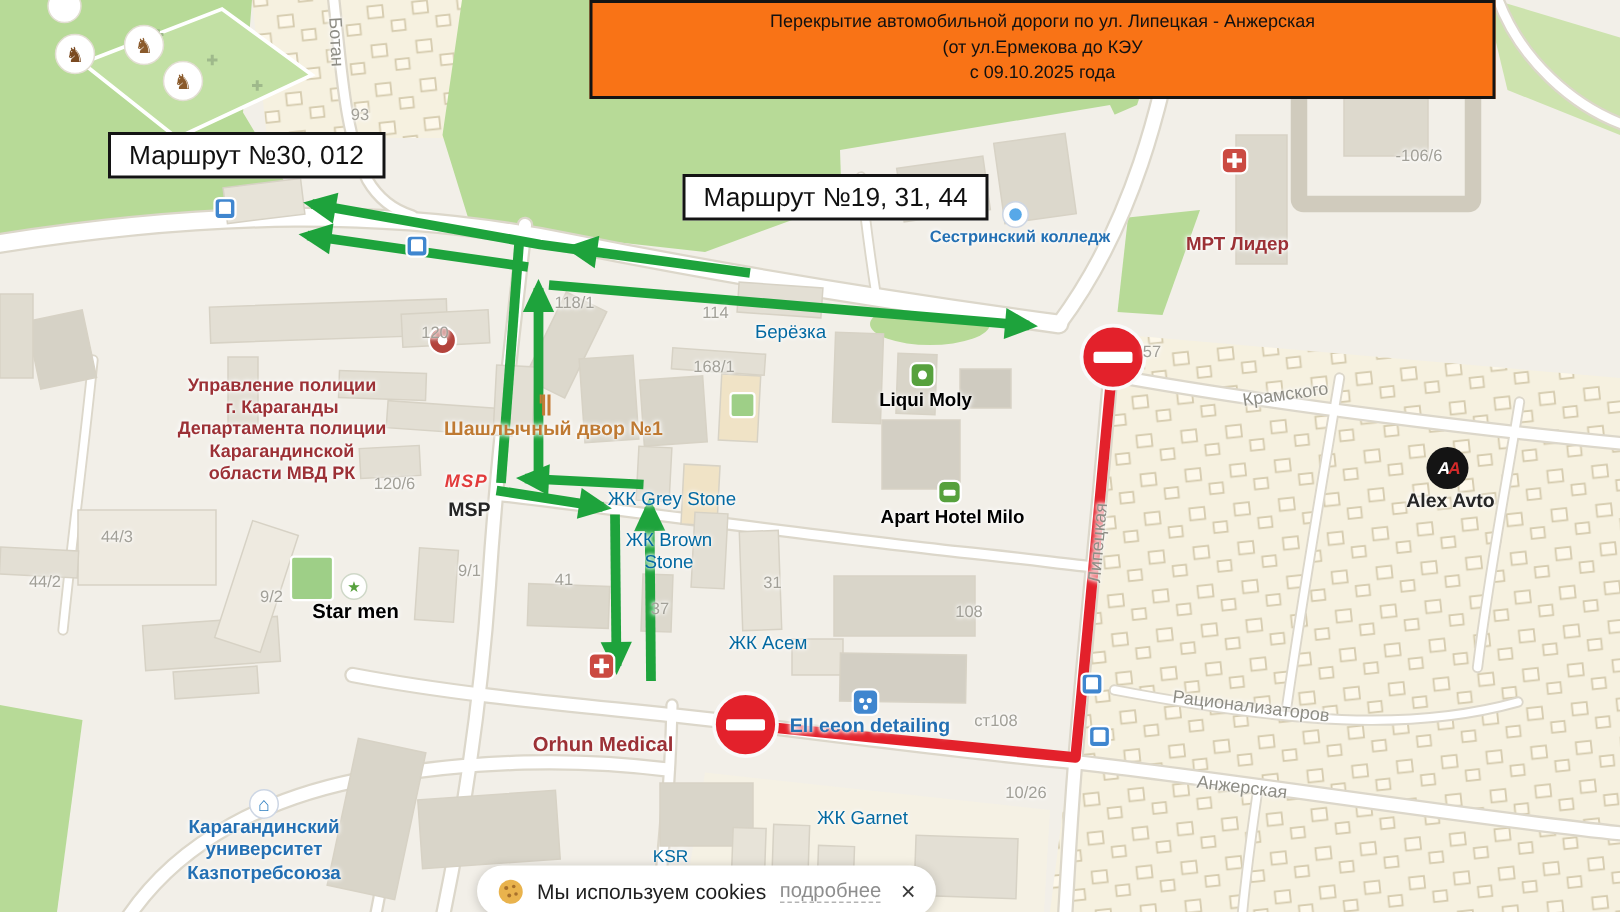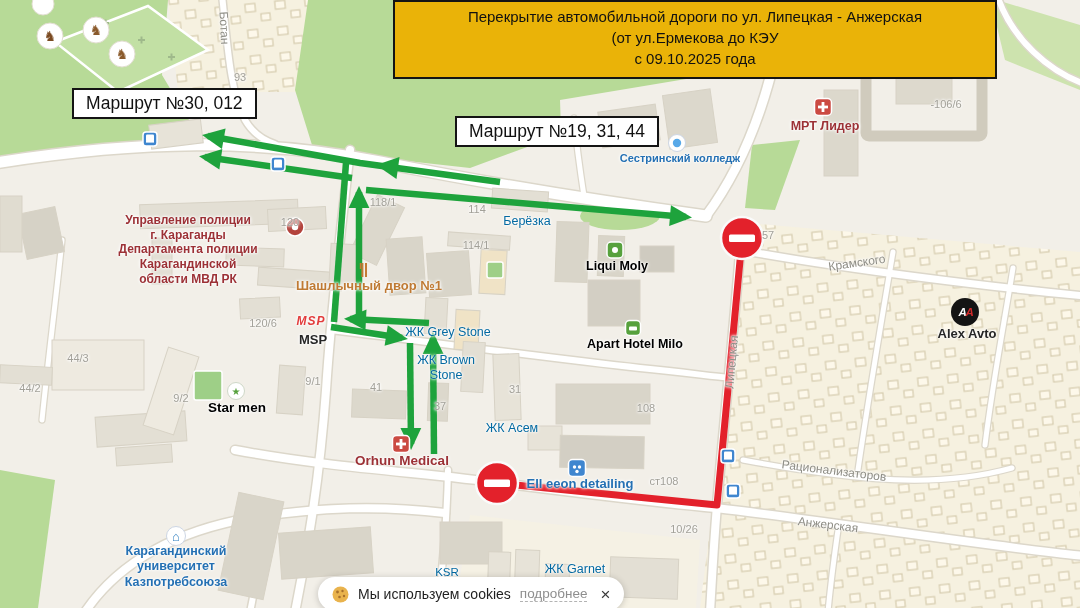--- a/index.html
+++ b/index.html
@@ -4,32 +4,32 @@
 <style>
   html,body{margin:0;padding:0;background:#888;}
   .stage{position:relative;width:1080px;height:608px;overflow:hidden;
          font-family:"Liberation Sans",sans-serif;background:#f2efe8;}
   .stage svg.mapsvg{position:absolute;left:0;top:0;}
   .lbl{position:absolute;transform:translate(-50%,-50%);white-space:pre-line;
        text-align:center;line-height:1.22;pointer-events:none;
        text-shadow:0 0 2px #fff,0 0 3px #fff,0 0 4px #fff;}
   .street{color:#8e8d85;font-size:12px;}
   .hn{color:#a2a098;font-size:11px;font-weight:400;}
-  .poi-red{color:#9c3136;font-weight:700;font-size:12.5px;}
+  .poi-red{color:#9c3136;font-weight:700;font-size:12.5px;margin-top:36px;}
   .poi-green{color:#000000;font-weight:700;font-size:12.5px;}
   .poi-blue{color:#2470b3;font-weight:700;font-size:13px;}
   .poi-gray{color:#0369a1;font-size:12.5px;}
   .poi-orange{color:#bf7a33;font-weight:700;font-size:13px;}
   .poi-dark{color:#262626;font-weight:700;font-size:13px;}
   .msp-logo{color:#e23b3b;font-weight:700;font-style:italic;font-size:12px;letter-spacing:1px;}
   .anno-box{position:absolute;background:#fff;border:2px solid #141414;color:#111;
             padding:3px 12px;font-size:17.5px;white-space:nowrap;z-index:30;}
   .title-box{position:absolute;left:393px;top:0;width:604px;box-sizing:border-box;
-             background:#eab308;border:2.5px solid #141414;color:#111;z-index:30;
-             font-size:15px;line-height:1.4;text-align:center;padding:4px 10px 8px;}
+             background:#f97316;border:2.5px solid #141414;color:#111;z-index:30;
+             font-size:12px;line-height:1.4;text-align:center;padding:4px 10px 8px;}
   .cookie{position:absolute;left:318px;top:577px;height:34px;background:#fff;
           border-radius:17px;box-shadow:0 1px 7px rgba(0,0,0,.2);display:flex;
           align-items:center;gap:9px;padding:0 14px;z-index:40;font-size:14px;color:#1f1f1f;}
   .cookie .more{color:#8e8e8e;border-bottom:1px dashed #b3b3b3;font-size:13.5px;cursor:pointer;}
   .cookie .x{color:#3a3a3a;font-size:17px;margin-left:4px;cursor:pointer;line-height:1;}
 </style>
 </head>
 <body>
 
 <div class="stage">
@@ -284,21 +284,21 @@
 <div class="lbl street" style="left:857px;top:263px;transform:translate(-50%,-50%) rotate(-8deg)">Крамского</div>
 <div class="lbl street" style="left:834px;top:471px;transform:translate(-50%,-50%) rotate(7deg)">Рационализаторов</div>
 <div class="lbl street" style="left:828px;top:525px;transform:translate(-50%,-50%) rotate(7deg)">Анжерская</div>
 <div class="lbl street" style="left:732px;top:362px;transform:translate(-50%,-50%) rotate(-85deg)">Липецкая</div>
 <div class="lbl street" style="left:224px;top:28px;transform:translate(-50%,-50%) rotate(87deg)">Ботан</div>
 
 <div class="lbl hn" style="left:240px;top:78px">93</div>
 <div class="lbl hn" style="left:290px;top:223px">120</div>
 <div class="lbl hn" style="left:383px;top:203px">118/1</div>
 <div class="lbl hn" style="left:477px;top:210px">114</div>
-<div class="lbl hn" style="left:476px;top:246px">114/1</div>
+<div class="lbl hn" style="left:476px;top:246px">168/1</div>
 <div class="lbl hn" style="left:263px;top:324px">120/6</div>
 <div class="lbl hn" style="left:78px;top:359px">44/3</div>
 <div class="lbl hn" style="left:30px;top:389px">44/2</div>
 <div class="lbl hn" style="left:181px;top:399px">9/2</div>
 <div class="lbl hn" style="left:313px;top:382px">9/1</div>
 <div class="lbl hn" style="left:376px;top:388px">41</div>
 <div class="lbl hn" style="left:440px;top:407px">37</div>
 <div class="lbl hn" style="left:515px;top:390px">31</div>
 <div class="lbl hn" style="left:646px;top:409px">108</div>
 <div class="lbl hn" style="left:664px;top:482px">ст108</div>
@@ -316,21 +316,21 @@
 <div class="lbl poi-green" style="left:617px;top:267px">Liqui Moly</div>
 <div class="lbl poi-green" style="left:635px;top:345px">Apart Hotel Milo</div>
 <div class="lbl poi-green" style="left:237px;top:408px;font-size:13.5px">Star men</div>
 <div class="lbl poi-orange" style="left:369px;top:286px">Шашлычный двор №1</div>
 <div class="lbl msp-logo" style="left:311px;top:321px">MSP</div>
 <div class="lbl poi-dark" style="left:313px;top:340px">MSP</div>
 <div class="lbl poi-gray" style="left:448px;top:333px">ЖК Grey Stone</div>
 <div class="lbl poi-gray" style="left:446px;top:368px">ЖК Brown
 Stone</div>
 <div class="lbl poi-gray" style="left:512px;top:429px">ЖК Асем</div>
-<div class="lbl poi-gray" style="left:575px;top:570px">ЖК Garnet</div>
+<div class="lbl poi-gray" style="left:575px;top:546px">ЖК Garnet</div>
 <div class="lbl poi-gray" style="left:447px;top:572px;font-size:11.5px">KSR</div>
 <div class="lbl poi-red" style="left:402px;top:461px;font-size:13.5px">Orhun Medical</div>
 <div class="lbl poi-blue" style="left:580px;top:484px">Ell eeon detailing</div>
 <div class="lbl poi-blue" style="left:680px;top:159px;font-size:11px">Сестринский колледж</div>
 <div class="lbl poi-blue" style="left:176px;top:567px;font-size:12.5px">Карагандинский
 университет
 Казпотребсоюза</div>
 <div class="lbl poi-dark" style="left:967px;top:334px">Alex Avto</div>
 
 <div class="title-box">

